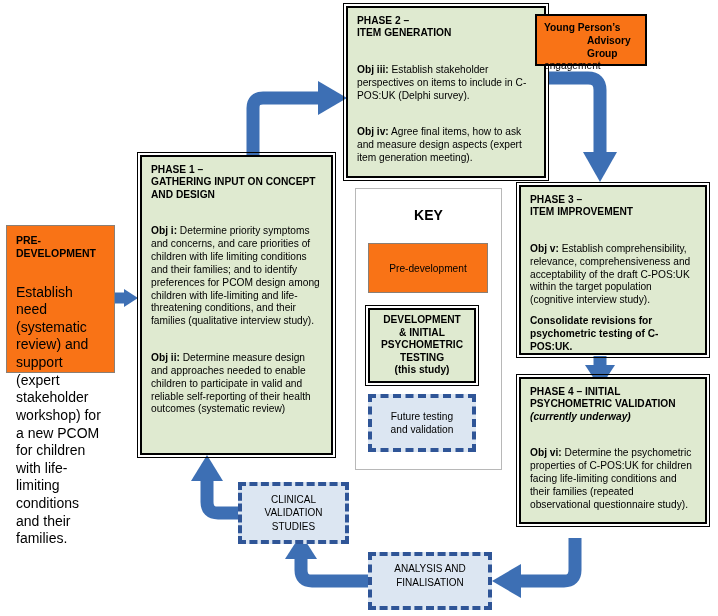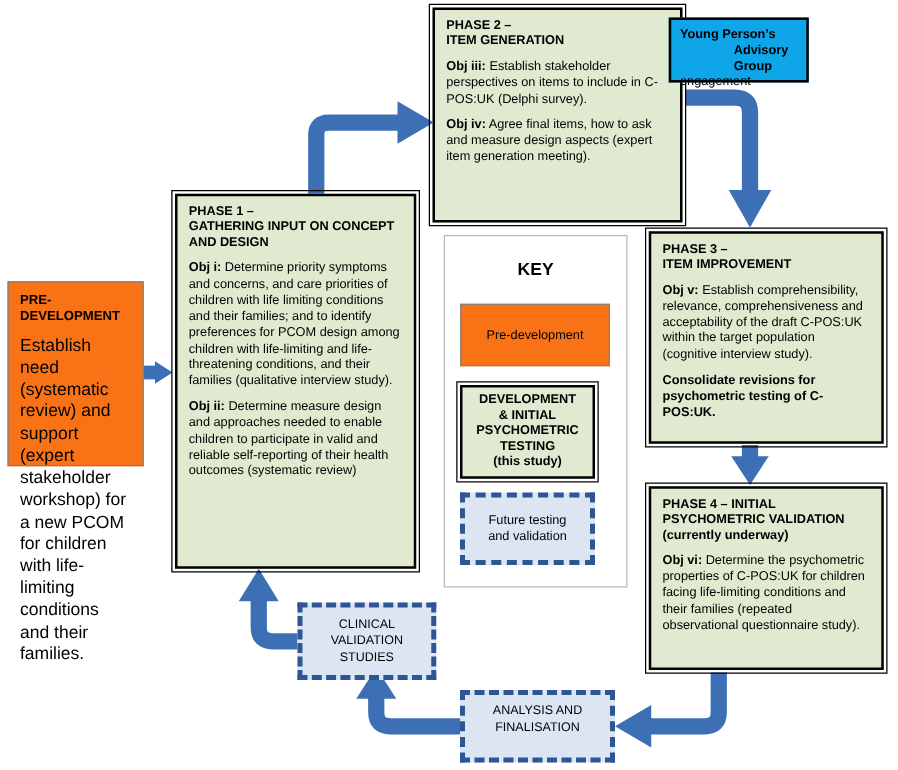--- a/index.html
+++ b/index.html
@@ -36,34 +36,35 @@
     padding: 7px 9px;
   }
   
   .future {
     background: #dce6f2;
     border: 4px dashed #2f5597;
     padding: 6px 14px;
   }
   
   .ypag {
-    background: #0ea5e9;
+    background: #f97316;
     border: 2px solid #000000;
     padding: 6px 7px;
   }
   .title {
     font-weight: bold;
     line-height: 1.22;
   }
   .title .ital {
+    font-style: italic;
   }
   .para {
     line-height: 1.26;
     text-align: left;
-    margin-top: 8px;
+    margin-top: 24px;
   }
   .para:first-of-type { margin-top: 6px; }
   .para b { font-weight: bold; }
   .bold-line {
     font-weight: bold;
     line-height: 1.26;
     margin-top: 8px;
   }
 
   
@@ -194,21 +195,21 @@
     </div>
     <div class="para">
       <b>Obj v:</b><span> Establish comprehensibility, relevance, comprehensiveness and acceptability of the draft C-POS:UK within the target population (cognitive interview study).</span>
     </div>
     <div class="bold-line">
       <span>Consolidate revisions for</span><br>
       <span>psychometric testing of C-POS:UK.</span>
     </div>
   </div>
 
-  <div class="box phase" style="left:519px; top:389px; width:188px; height:147px; font-size:10.2px;">
+  <div class="box phase" style="left:519px; top:377px; width:188px; height:147px; font-size:10.2px;">
     <div class="title" style="font-size:10.2px;">
       <span>PHASE 4 – INITIAL</span><br>
       <span>PSYCHOMETRIC VALIDATION</span><br>
       <span class="ital">(currently underway)</span>
     </div>
     <div class="para">
       <b>Obj vi:</b><span> Determine the psychometric properties of C-POS:UK for children facing life-limiting conditions and their families (repeated observational questionnaire study).</span>
     </div>
   </div>
 

